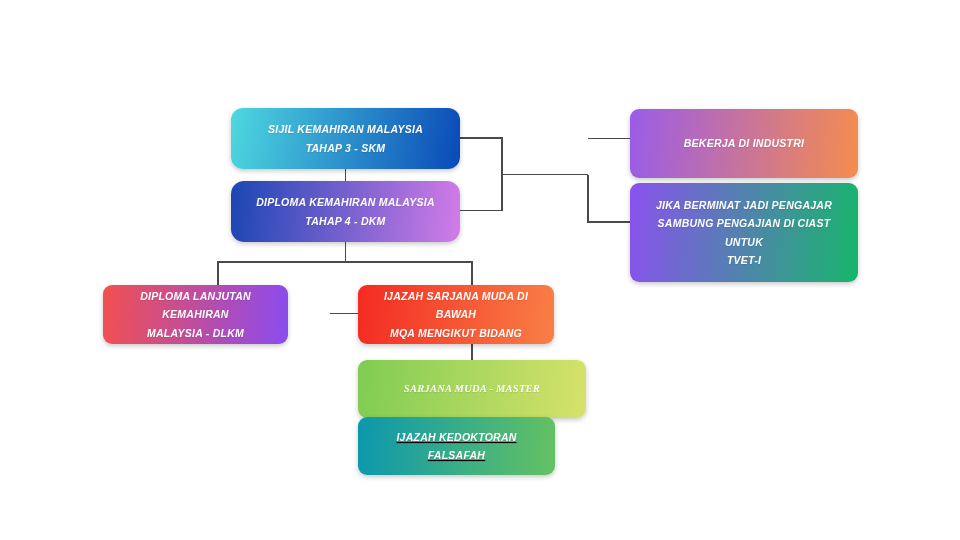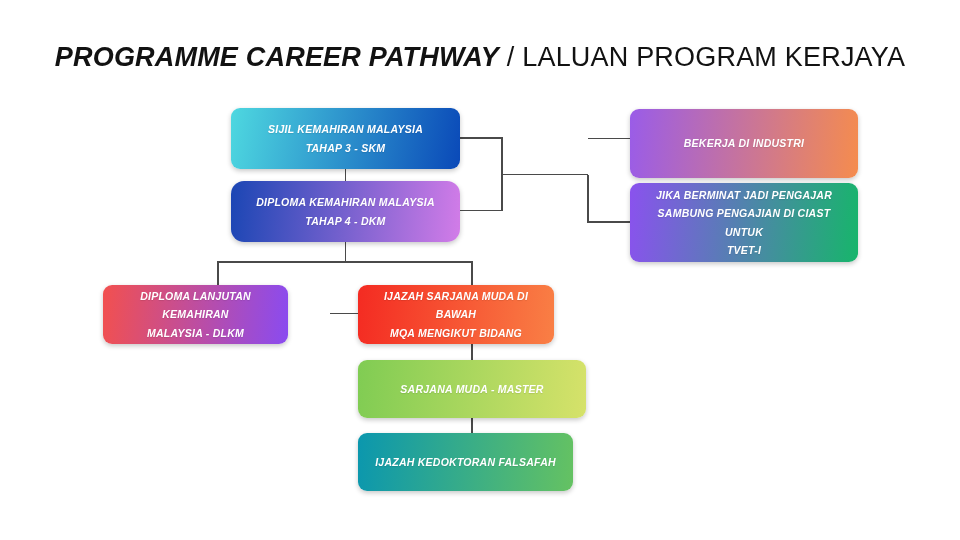--- a/index.html
+++ b/index.html
@@ -72,63 +72,60 @@
     letter-spacing: 0.25px;
     white-space: pre-line;
     text-shadow: 0 1px 1px rgba(0,0,0,0.10);
   }
 </style>
 </head>
 <body>
 
 <div id="canvas">
 
-  <div id="title">
-    <span class="t-bold">PROGRAMME CAREER PATHWAY</span><span class="t-plain"> / </span><span class="t-plain">LALUAN PROGRAM KERJAYA</span>
-  </div>
 
   <svg id="connectors" viewBox="0 0 960 540" width="960" height="540">
       <path d="M 345.5 169 L 345.5 181" fill="none" stroke="#4A4A4A" stroke-width="1.4" shape-rendering="crispEdges"></path>
       <path d="M 460 138 L 502 138 L 502 210.5 L 460 210.5" fill="none" stroke="#4A4A4A" stroke-width="1.4" shape-rendering="crispEdges"></path>
       <path d="M 502 174.5 L 588 174.5" fill="none" stroke="#4A4A4A" stroke-width="1.4" shape-rendering="crispEdges"></path>
       <path d="M 588 138.5 L 630 138.5" fill="none" stroke="#4A4A4A" stroke-width="1.4" shape-rendering="crispEdges"></path>
       <path d="M 588 174.5 L 588 222 L 630 222" fill="none" stroke="#4A4A4A" stroke-width="1.4" shape-rendering="crispEdges"></path>
       <path d="M 345.5 242 L 345.5 262 L 218 262 L 218 285" fill="none" stroke="#4A4A4A" stroke-width="1.4" shape-rendering="crispEdges"></path>
       <path d="M 345.5 262 L 472 262 L 472 285" fill="none" stroke="#4A4A4A" stroke-width="1.4" shape-rendering="crispEdges"></path>
       <path d="M 330 313.5 L 358 313.5" fill="none" stroke="#4A4A4A" stroke-width="1.4" shape-rendering="crispEdges"></path>
       <path d="M 472 344 L 472 360" fill="none" stroke="#4A4A4A" stroke-width="1.4" shape-rendering="crispEdges"></path>
       <path d="M 472 418 L 472 433" fill="none" stroke="#4A4A4A" stroke-width="1.4" shape-rendering="crispEdges"></path>
     </svg>
 
   <div id="nodes-layer">
-      <div class="node" style="left: 231px; top: 108px; width: 229px; height: 61px; background: linear-gradient(100deg, rgb(78, 216, 224) 0%, rgb(10, 73, 184) 100%);">
+      <div class="node" style="left: 231px; top: 108px; width: 229px; height: 61px; background: linear-gradient(100deg, rgb(78, 216, 224) 0%, rgb(10, 73, 184) 100%); border-radius: 12px;">
         <div class="node-text">SIJIL KEMAHIRAN MALAYSIA
 TAHAP 3 - SKM</div>
       </div>
       <div class="node" style="left: 231px; top: 181px; width: 229px; height: 61px; background: linear-gradient(95deg, rgb(27, 70, 180) 0%, rgb(210, 124, 232) 100%); border-radius: 13px;">
         <div class="node-text">DIPLOMA KEMAHIRAN MALAYSIA
 TAHAP 4 - DKM</div>
       </div>
       <div class="node" style="left: 630px; top: 109px; width: 228px; height: 69px; background: linear-gradient(95deg, rgb(154, 92, 232) 0%, rgb(245, 140, 78) 100%);">
         <div class="node-text">BEKERJA DI INDUSTRI</div>
       </div>
-      <div class="node" style="left: 630px; top: 183px; width: 228px; height: 79px; background: linear-gradient(95deg, rgb(138, 82, 238) 0%, rgb(23, 181, 107) 100%);">
+      <div class="node" style="left: 630px; top: 183px; width: 228px; height: 99px; background: linear-gradient(95deg, rgb(138, 82, 238) 0%, rgb(23, 181, 107) 100%);">
         <div class="node-text">JIKA BERMINAT JADI PENGAJAR
 SAMBUNG PENGAJIAN DI CIAST UNTUK
 TVET-I</div>
       </div>
       <div class="node" style="left: 103px; top: 285px; width: 185px; height: 59px; background: linear-gradient(95deg, rgb(242, 80, 79) 0%, rgb(138, 75, 240) 100%);">
         <div class="node-text">DIPLOMA LANJUTAN KEMAHIRAN
 MALAYSIA - DLKM</div>
       </div>
       <div class="node" style="left: 358px; top: 285px; width: 196px; height: 59px; background: linear-gradient(95deg, rgb(244, 43, 34) 0%, rgb(249, 127, 69) 100%);">
         <div class="node-text">IJAZAH SARJANA MUDA DI BAWAH
 MQA MENGIKUT BIDANG</div>
       </div>
-      <div class="node" style="left: 358px; top: 360px; width: 228px; height: 58px; background: linear-gradient(95deg, rgb(128, 204, 83) 0%, rgb(214, 226, 106) 100%);">
+      <div class="node" style="left: 358px; top: 360px; width: 228px; height: 58px; background: linear-gradient(95deg, rgb(128, 204, 83) 0%, rgb(214, 226, 106) 100%); font-family: Liberation Serif, serif;">
         <div class="node-text">SARJANA MUDA - MASTER</div>
       </div>
-      <div class="node" style="left: 358px; top: 433px; width: 215px; height: 58px; background: linear-gradient(95deg, rgb(11, 151, 174) 0%, rgb(101, 194, 98) 100%);">
+      <div class="node" style="left: 358px; top: 417px; width: 197px; height: 58px; background: linear-gradient(95deg, rgb(11, 151, 174) 0%, rgb(101, 194, 98) 100%); text-decoration: underline;">
         <div class="node-text">IJAZAH KEDOKTORAN FALSAFAH</div>
       </div>
     </div>
 
 </div>
 
 </body></html>

